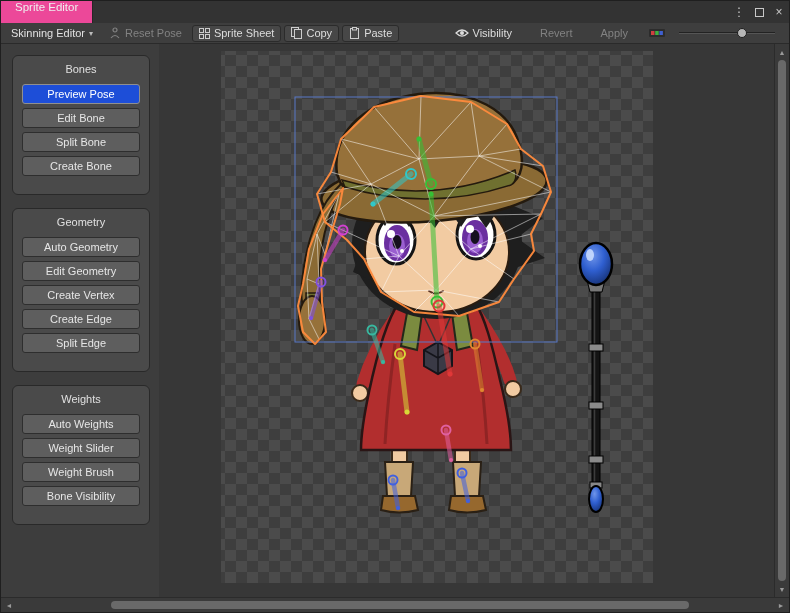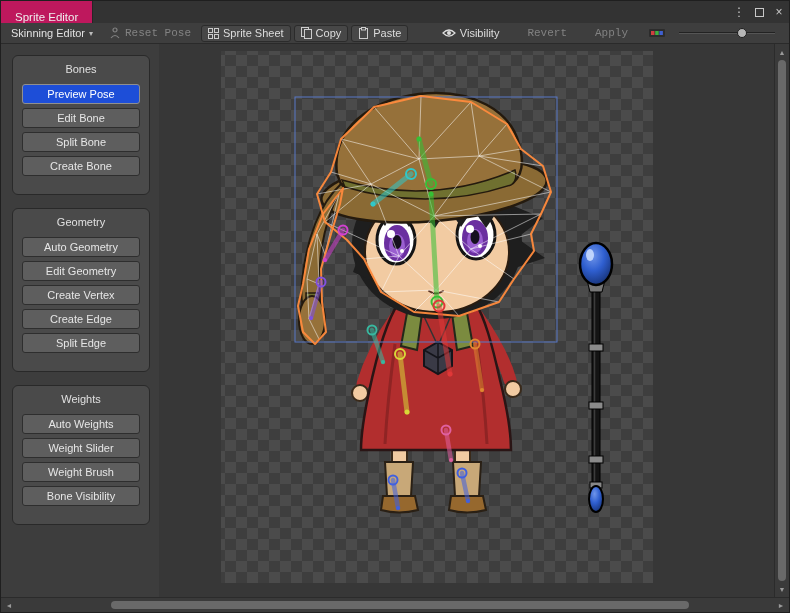--- a/index.html
+++ b/index.html
@@ -2,32 +2,32 @@
 <html><head>
 <meta charset="utf-8">
 <style>
   * { margin:0; padding:0; box-sizing:border-box; }
   html,body { width:790px; height:613px; overflow:hidden; }
   body { font-family:"Liberation Sans", sans-serif; background:#383838; color:#dcdcdc; font-size:11px; }
   .window { width:790px; height:613px; display:flex; flex-direction:column; border:1px solid #1f1f1f; background:#383838; }
 
   
   .titlebar { height:22px; background:#333333; display:flex; align-items:stretch; flex-shrink:0; }
-  .tab { background:#be185d; padding:0 14px; display:flex; align-items:flex-end; font-size:11.5px; color:#eeeeee; border-right:1px solid #262626; }
+  .tab { background:#ec4899; padding:0 14px; display:flex; align-items:flex-start; font-size:11.5px; color:#eeeeee; border-right:1px solid #262626; }
   .title-spacer { flex:1; }
   .win-ctrl { width:20px; display:flex; align-items:center; justify-content:center; color:#c8c8c8; font-size:12px; cursor:default; }
   .maxbox { width:9px; height:9px; border:1px solid #c8c8c8; display:inline-block; }
 
   
   .toolbar { height:21px; background:#3e3e3e; border-bottom:1px solid #2a2a2a; display:flex; align-items:center; padding:0 4px; gap:3px; flex-shrink:0; }
   .dropdown { display:flex; align-items:center; gap:4px; padding:0 6px; height:17px; color:#e2e2e2; }
   .dd-arrow { font-size:8px; color:#bbbbbb; }
   .tbtn { display:inline-flex; align-items:center; gap:4px; height:17px; padding:0 6px; background:#474747; border:1px solid #2b2b2b; border-radius:3px; color:#dddddd; font-size:11px; }
   .tbtn.flat { background:transparent; border-color:transparent; }
-  .tbtn.disabled { color:#828282;font-family:Liberation Mono, monospace; }
+  .tbtn.disabled { color:#828282; }
   .tb-right { margin-left:auto; display:flex; align-items:center; gap:14px; }
   .ico { display:inline-flex; align-items:center; }
   .slider { width:96px; height:16px; position:relative; margin-right:10px; }
   .slider .track { position:absolute; left:0; right:0; top:7px; height:2px; background:#222222; border-bottom:1px solid #555; }
   .slider .knob { position:absolute; top:3px; left:58px; width:10px; height:10px; border-radius:50%; background:#b6b6b6; border:1px solid #1e1e1e; }
 
   
   .content { flex:1; display:flex; min-height:0; }
   .sidebar { width:158px; flex-shrink:0; background:#3d3d3d; padding-top:1px; }
   .group { background:#4a4a4a; border:1px solid #292929; border-radius:6px; margin:10px 9px 13px 11px; padding:5px 9px 18px; }

